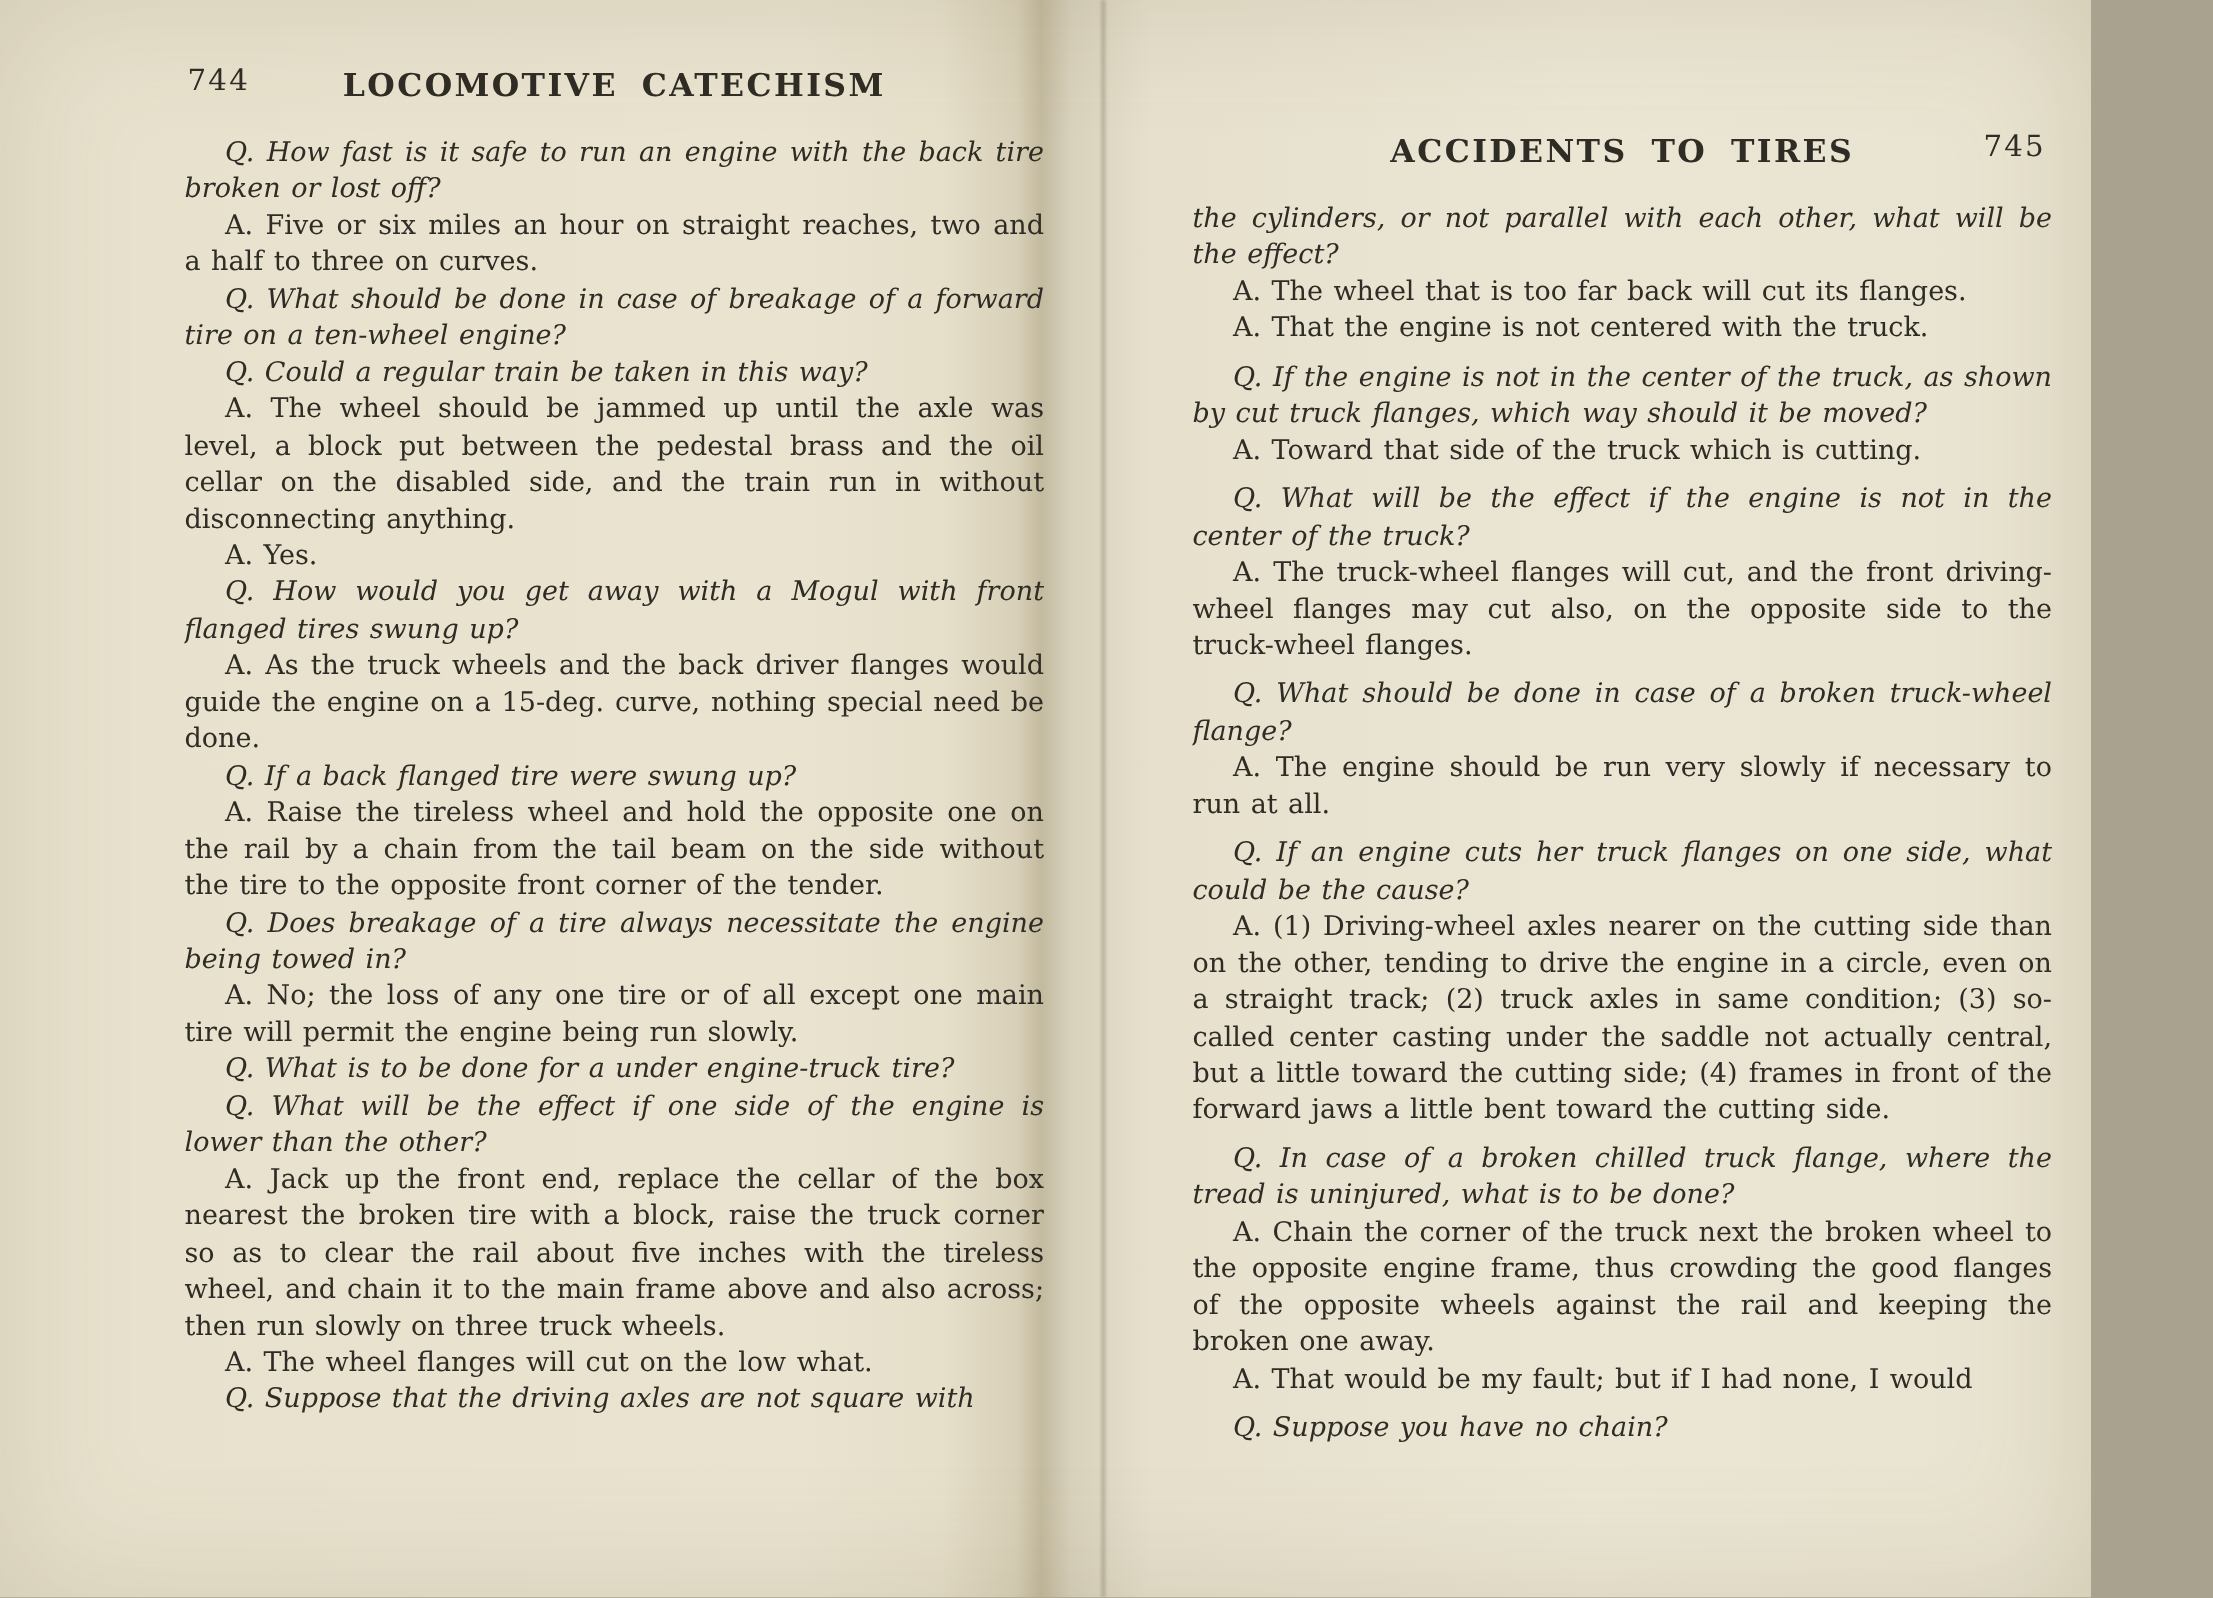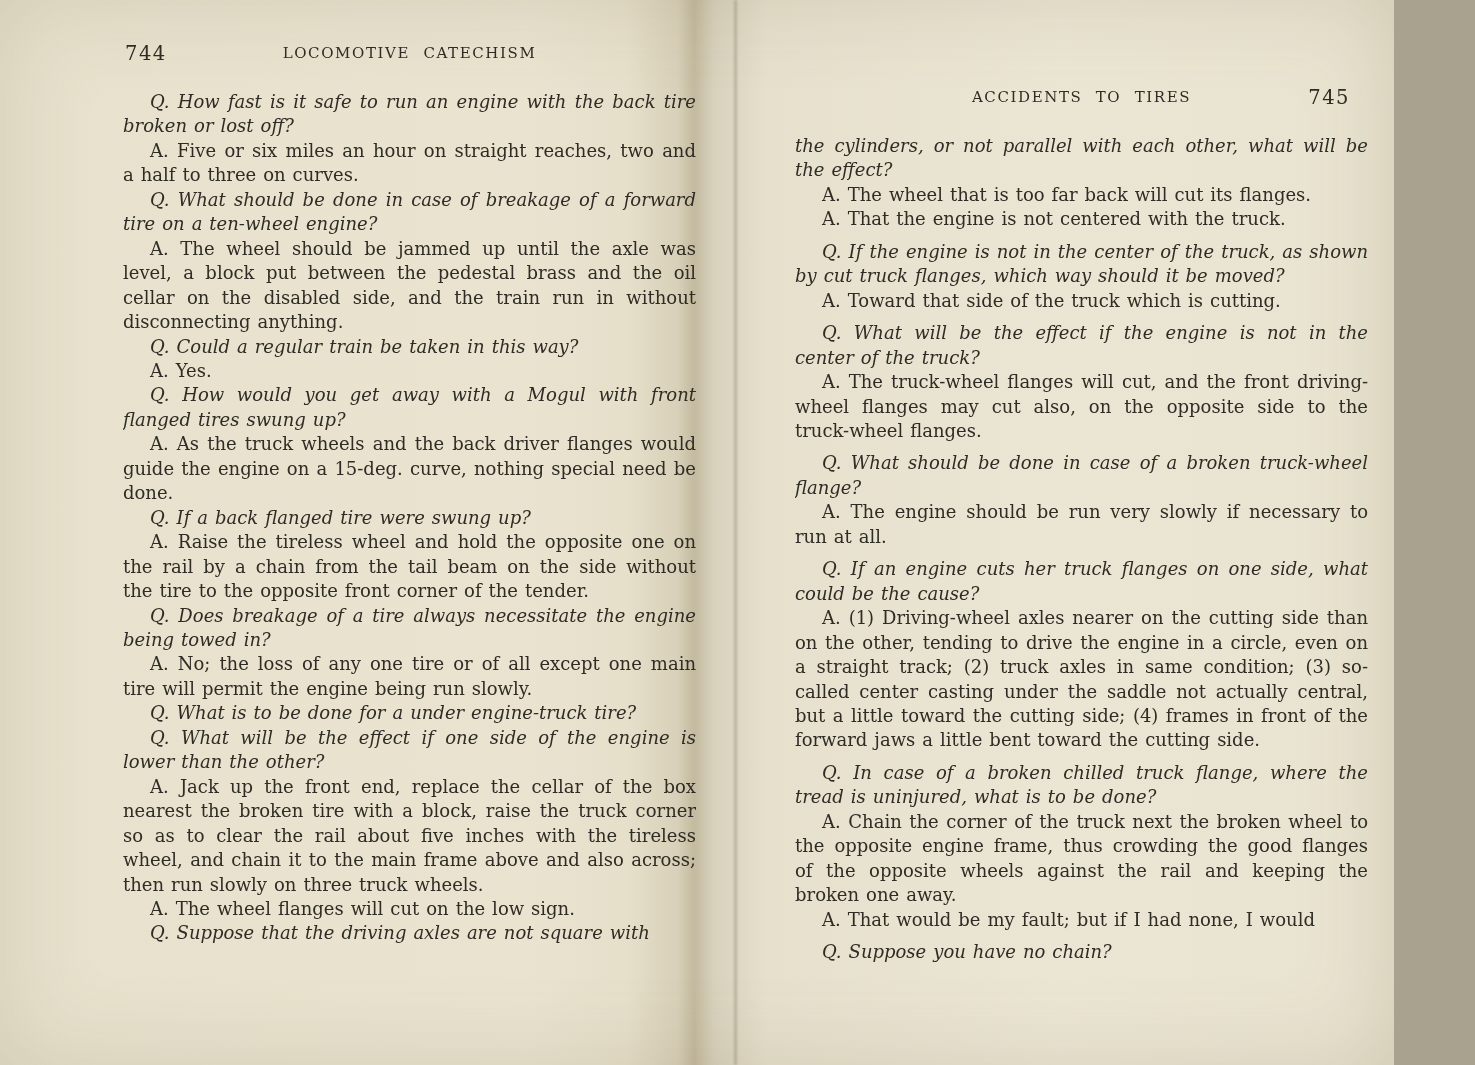--- a/index.html
+++ b/index.html
@@ -23,25 +23,25 @@
     position:absolute;left:734px;top:0;width:3px;height:100%;
     background:rgba(74,62,38,.22);
     filter:blur(1.2px);
   }
   .page{position:absolute;top:0;height:100%;}
   .page.left{left:123px;width:573px;}
   .page.right{left:795px;width:573px;margin-top:44px;}
   .page-header{position:absolute;top:44px;left:0;right:0;height:26px;}
   .running-head{
     position:absolute;left:50%;top:0;transform:translateX(-50%);
-    font-size:15px;letter-spacing:1.6px;word-spacing:7px;white-space:nowrap;
+    font-size:21px;letter-spacing:1.6px;word-spacing:7px;white-space:nowrap;font-weight:bold;
   }
   .page-num{position:absolute;top:-2px;font-size:19.5px;letter-spacing:1.5px;}
   .page.left .page-num{left:2px;}
-  .page.right .page-num{right:18px;text-align:right;}
+  .page.right .page-num{right:4px;text-align:right;}
   .page-body{
     position:absolute;top:90px;left:0;right:0;bottom:0;
     font-size:18px;line-height:24.45px;
     word-spacing:.07em;
     overflow:hidden;
   }
   .para{margin:0;text-align:justify;text-indent:1.5em;}
   .para.q,.para.q-cont{font-style:italic;}
   .para.q-cont{text-indent:0;}
   .page.right .para.q{margin-top:8px;}
@@ -54,33 +54,33 @@
 
   <div class="page left">
     <div class="page-header">
       <span class="page-num">744</span>
       <span class="running-head">LOCOMOTIVE CATECHISM</span>
     </div>
     <div class="page-body">
         <p class="para q">Q. How fast is it safe to run an engine with the back tire broken or lost off?</p>
         <p class="para a">A. Five or six miles an hour on straight reaches, two and a half to three on curves.</p>
         <p class="para q">Q. What should be done in case of breakage of a forward tire on a ten-wheel engine?</p>
+        <p class="para q">Q. Could a regular train be taken in this way?</p>
         <p class="para a">A. The wheel should be jammed up until the axle was level, a block put between the pedestal brass and the oil cellar on the disabled side, and the train run in without disconnecting anything.</p>
-        <p class="para q">Q. Could a regular train be taken in this way?</p>
         <p class="para a">A. Yes.</p>
         <p class="para q">Q. How would you get away with a Mogul with front flanged tires swung up?</p>
         <p class="para a">A. As the truck wheels and the back driver flanges would guide the engine on a 15-deg. curve, nothing special need be done.</p>
         <p class="para q">Q. If a back flanged tire were swung up?</p>
         <p class="para a">A. Raise the tireless wheel and hold the opposite one on the rail by a chain from the tail beam on the side without the tire to the opposite front corner of the tender.</p>
         <p class="para q">Q. Does breakage of a tire always necessitate the engine being towed in?</p>
         <p class="para a">A. No; the loss of any one tire or of all except one main tire will permit the engine being run slowly.</p>
         <p class="para q">Q. What is to be done for a under engine-truck tire?</p>
         <p class="para q">Q. What will be the effect if one side of the engine is lower than the other?</p>
         <p class="para a">A. Jack up the front end, replace the cellar of the box nearest the broken tire with a block, raise the truck corner so as to clear the rail about five inches with the tireless wheel, and chain it to the main frame above and also across; then run slowly on three truck wheels.</p>
-        <p class="para a">A. The wheel flanges will cut on the low sign.</p>
+        <p class="para a">A. The wheel flanges will cut on the low what.</p>
         <p class="para q">Q. Suppose that the driving axles are not square with</p>
       </div>
   </div>
 
   <div class="page right">
     <div class="page-header">
       <span class="running-head">ACCIDENTS TO TIRES</span>
       <span class="page-num">745</span>
     </div>
     <div class="page-body">

